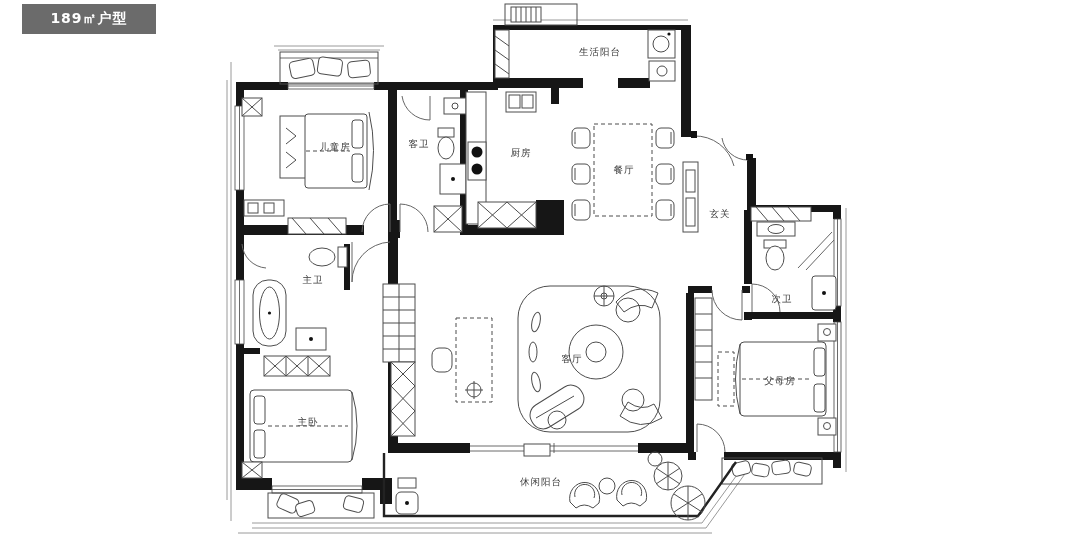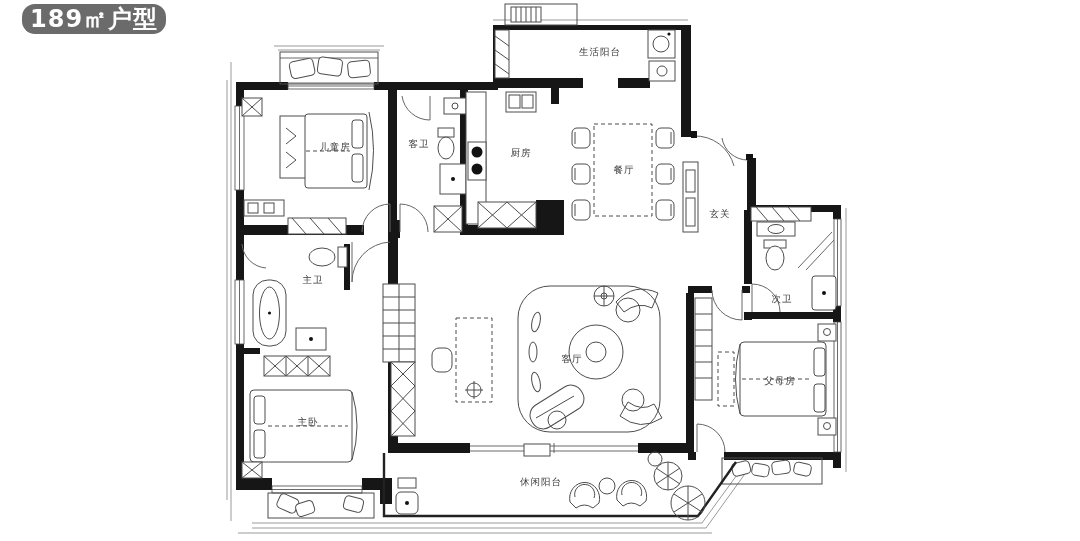--- a/index.html
+++ b/index.html
@@ -1,20 +1,20 @@
 <!DOCTYPE html>
 <html><head>
 <meta charset="utf-8">
 <style>
   html,body{margin:0;padding:0;background:#fff;}
   .stage{position:relative;width:1080px;height:541px;background:#fff;overflow:hidden;
          font-family:"DejaVu Sans","Liberation Sans",sans-serif;}
   .badge{position:absolute;left:22px;top:4px;min-width:118px;height:30px;background:#6b6b6b;
-         color:#fff;font-size:24px;font-weight:bold;letter-spacing:1px;
-         display:flex;align-items:center;justify-content:center;padding:0 8px;border-radius:13px;}
+         color:#fff;font-size:14px;font-weight:bold;letter-spacing:1px;
+         display:flex;align-items:center;justify-content:center;padding:0 8px;}
   svg.plan{position:absolute;left:0;top:0;width:1080px;height:541px;}
   .w{fill:#161616;stroke:none;}
   .f{fill:#ffffff;stroke:#4d4d4d;stroke-width:1;}
   .fn{fill:none;stroke:#4d4d4d;stroke-width:1;}
   .fd{fill:none;stroke:#4d4d4d;stroke-width:1;stroke-dasharray:4 3;}
   .dr{fill:none;stroke:#666;stroke-width:1;}
   .win{fill:#ffffff;stroke:#444;stroke-width:0.8;}
   .wl{stroke:#444;stroke-width:0.8;}
   .trim{fill:none;stroke:#9a9a9a;stroke-width:1;}
   .hv{fill:none;stroke:#222;stroke-width:2.4;}

